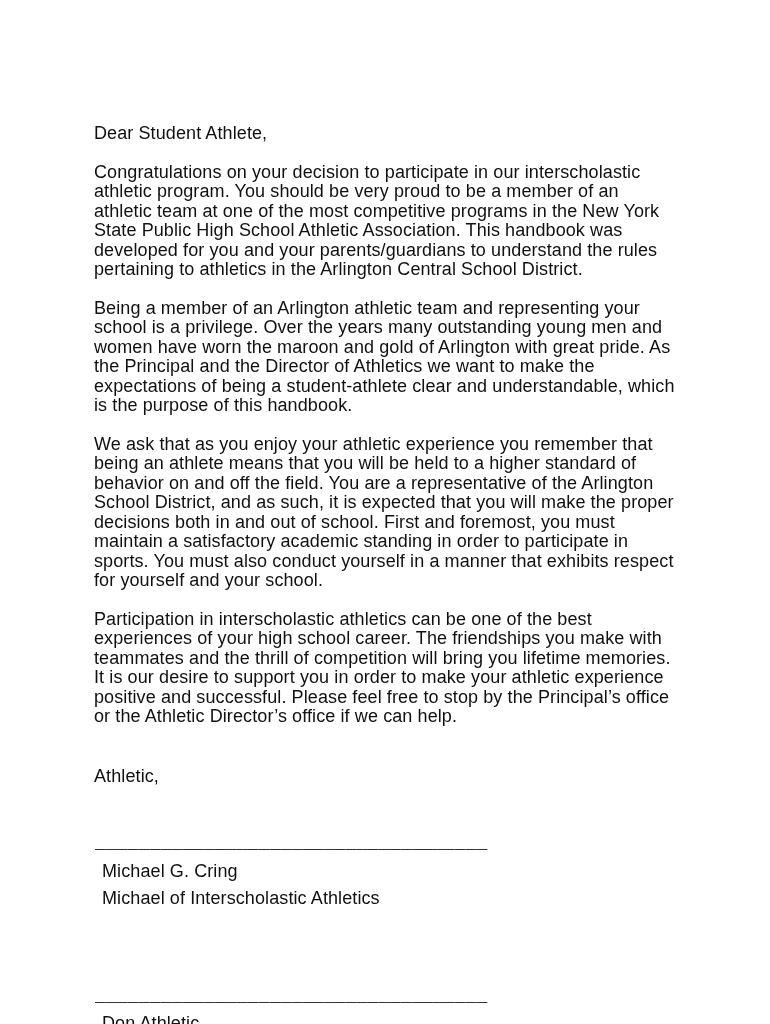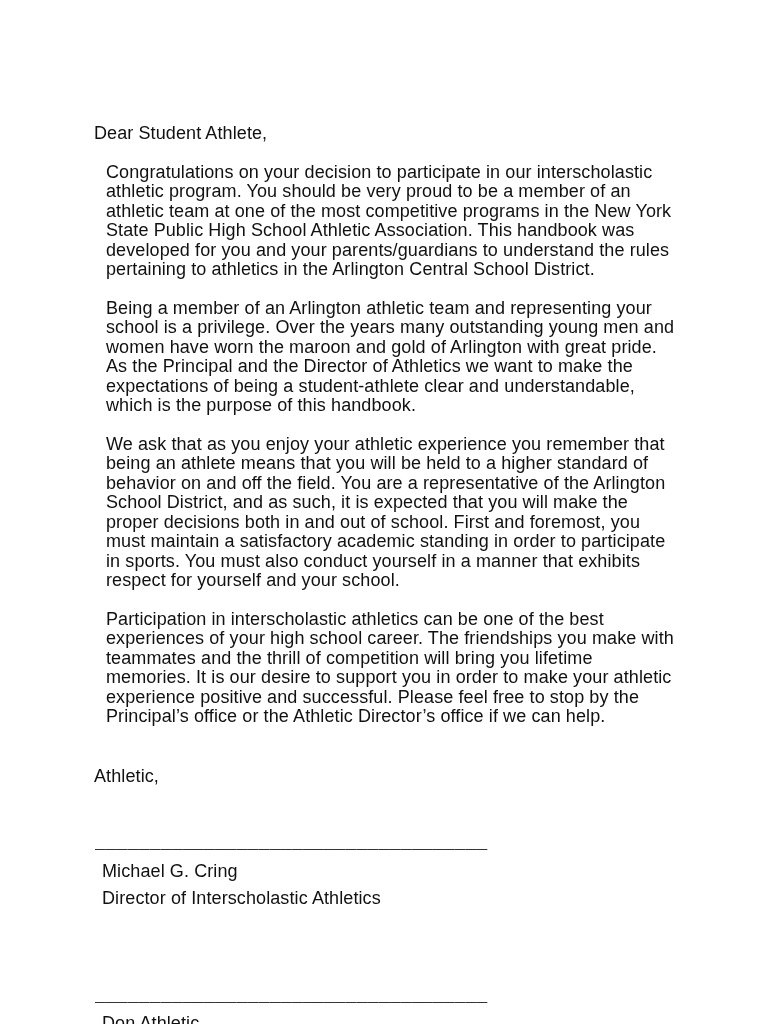--- a/index.html
+++ b/index.html
@@ -23,21 +23,21 @@
   }
   .letter {
     font-size: 18px;
     line-height: 19.5px;
     letter-spacing: 0.1px;
   }
   .salutation {
     margin: 0 0 19px 0;
   }
   .para {
-    margin: 0 0 19px 12px;
+    margin: 0 0 19px 0;
   }
   .closing {
     margin: 40px 0 0 0;
   }
   .sig-block {
     margin-top: 48px;
   }
   .sig-block.second {
     margin-top: 78px;
   }
@@ -65,21 +65,21 @@
 
     <p class="para">We ask that as you enjoy your athletic experience you remember that being an athlete means that you will be held to a higher standard of behavior on and off the field. You are a representative of the Arlington School District, and as such, it is expected that you will make the proper decisions both in and out of school. First and foremost, you must maintain a satisfactory academic standing in order to participate in sports. You must also conduct yourself in a manner that exhibits respect for yourself and your school.</p>
 
     <p class="para">Participation in interscholastic athletics can be one of the best experiences of your high school career. The friendships you make with teammates and the thrill of competition will bring you lifetime memories. It is our desire to support you in order to make your athletic experience positive and successful. Please feel free to stop by the Principal’s office or the Athletic Director’s office if we can help.</p>
 
     <p class="closing">Athletic,</p>
 
     <div class="sig-block">
       <p class="sig-line">____________________________________</p>
       <p class="sig-name">Michael G. Cring</p>
-      <p class="sig-title">Director of Interscholastic Athletics</p>
+      <p class="sig-title">Michael of Interscholastic Athletics</p>
     </div>
 
     <div class="sig-block second">
       <p class="sig-line">____________________________________</p>
       <p class="sig-name">Don Athletic</p>
       <p class="sig-title">Executive Principal</p>
     </div>
 
   </div>
 </div>

